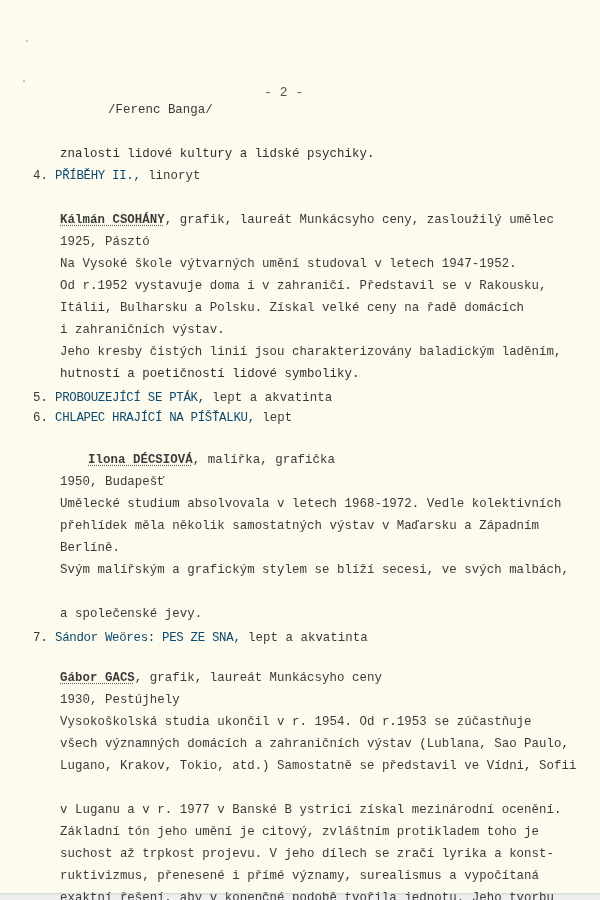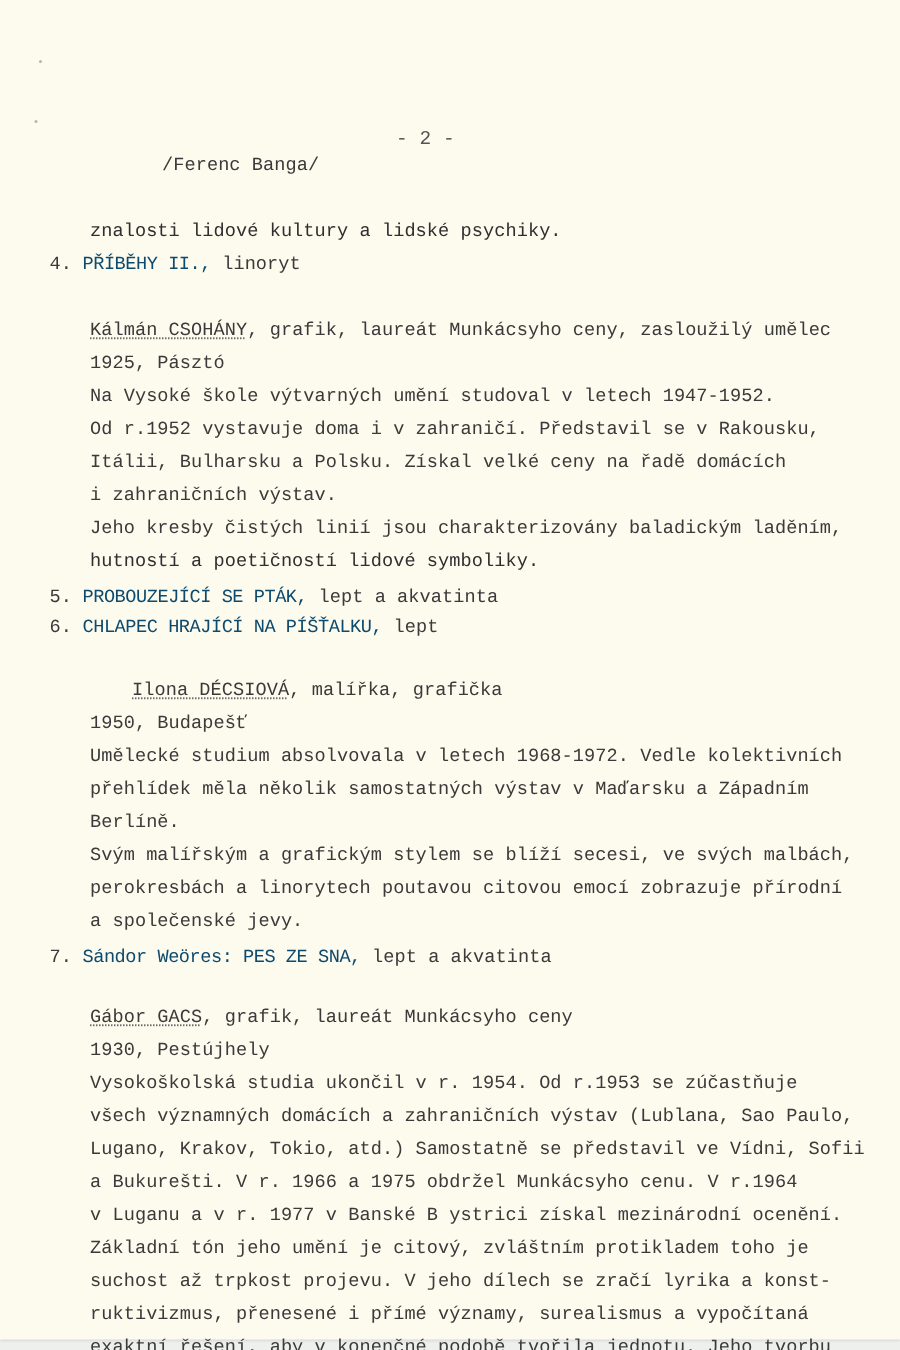--- a/index.html
+++ b/index.html
@@ -42,20 +42,21 @@
       color: #555;
     }
     .indent { left: 60px; }
     .item { left: 33px; }
     .item .num { display: inline-block; width: 22px; }
     .artist-name {
       text-decoration: underline;
       text-decoration-style: dotted;
       text-underline-offset: 2px;
       text-decoration-color: #6a6a6a;
+      font-weight: bold;
     }
     .title-caps { letter-spacing: -0.3px; color: #0c4a6e; }
     .bold-ink { color: #2f2f2f; }
   </style>
 </head>
 <body>
 
 <div class="page">
   <span class="speck" style="left:26px;top:40px;"></span>
   <span class="speck" style="left:23px;top:80px;"></span>
@@ -88,33 +89,31 @@
   </div>
 
   <div class="line indent" style="top:452px;margin-left:28px;">
     <span class="artist-name">Ilona DÉCSIOVÁ</span><span>, malířka, grafička</span>
   </div>
   <div class="line indent" style="top:474px;">1950, Budapešť</div>
   <div class="line indent" style="top:496px;">Umělecké studium absolvovala v letech 1968-1972. Vedle kolektivních</div>
   <div class="line indent" style="top:518px;">přehlídek měla několik samostatných výstav v Maďarsku a Západním</div>
   <div class="line indent" style="top:540px;">Berlíně.</div>
   <div class="line indent" style="top:562px;">Svým malířským a grafickým stylem se blíží secesi, ve svých malbách,</div>
-  <div class="line indent" style="top:584px;">perokresbách a linorytech poutavou citovou emocí zobrazuje přírodní</div>
   <div class="line indent" style="top:606px;">a společenské jevy.</div>
 
   <div class="line item" style="top:630px;">
     <span class="num">7.</span><span class="title-caps">Sándor Weöres: PES ZE SNA,</span><span> lept a akvatinta</span>
   </div>
 
   <div class="line indent" style="top:670px;">
     <span class="artist-name">Gábor GACS</span><span>, grafik, laureát Munkácsyho ceny</span>
   </div>
   <div class="line indent" style="top:692px;">1930, Pestújhely</div>
   <div class="line indent" style="top:714px;">Vysokoškolská studia ukončil v r. 1954. Od r.1953 se zúčastňuje</div>
   <div class="line indent" style="top:736px;">všech významných domácích a zahraničních výstav (Lublana, Sao Paulo,</div>
   <div class="line indent" style="top:758px;">Lugano, Krakov, Tokio, atd.) Samostatně se představil ve Vídni, Sofii</div>
-  <div class="line indent" style="top:780px;">a Bukurešti. V r. 1966 a 1975 obdržel Munkácsyho cenu. V r.1964</div>
   <div class="line indent" style="top:802px;">v Luganu a v r. 1977 v Banské B ystrici získal mezinárodní ocenění.</div>
   <div class="line indent" style="top:824px;">Základní tón jeho umění je citový, zvláštním protikladem toho je</div>
   <div class="line indent" style="top:846px;">suchost až trpkost projevu. V jeho dílech se zračí lyrika a konst-</div>
   <div class="line indent" style="top:868px;">ruktivizmus, přenesené i přímé významy, surealismus a vypočítaná</div>
   <div class="line indent" style="top:890px;">exaktní řešení, aby v konenčné podobě tvořila jednotu. Jeho tvorbu</div>
 </div>
 
 </body></html>

